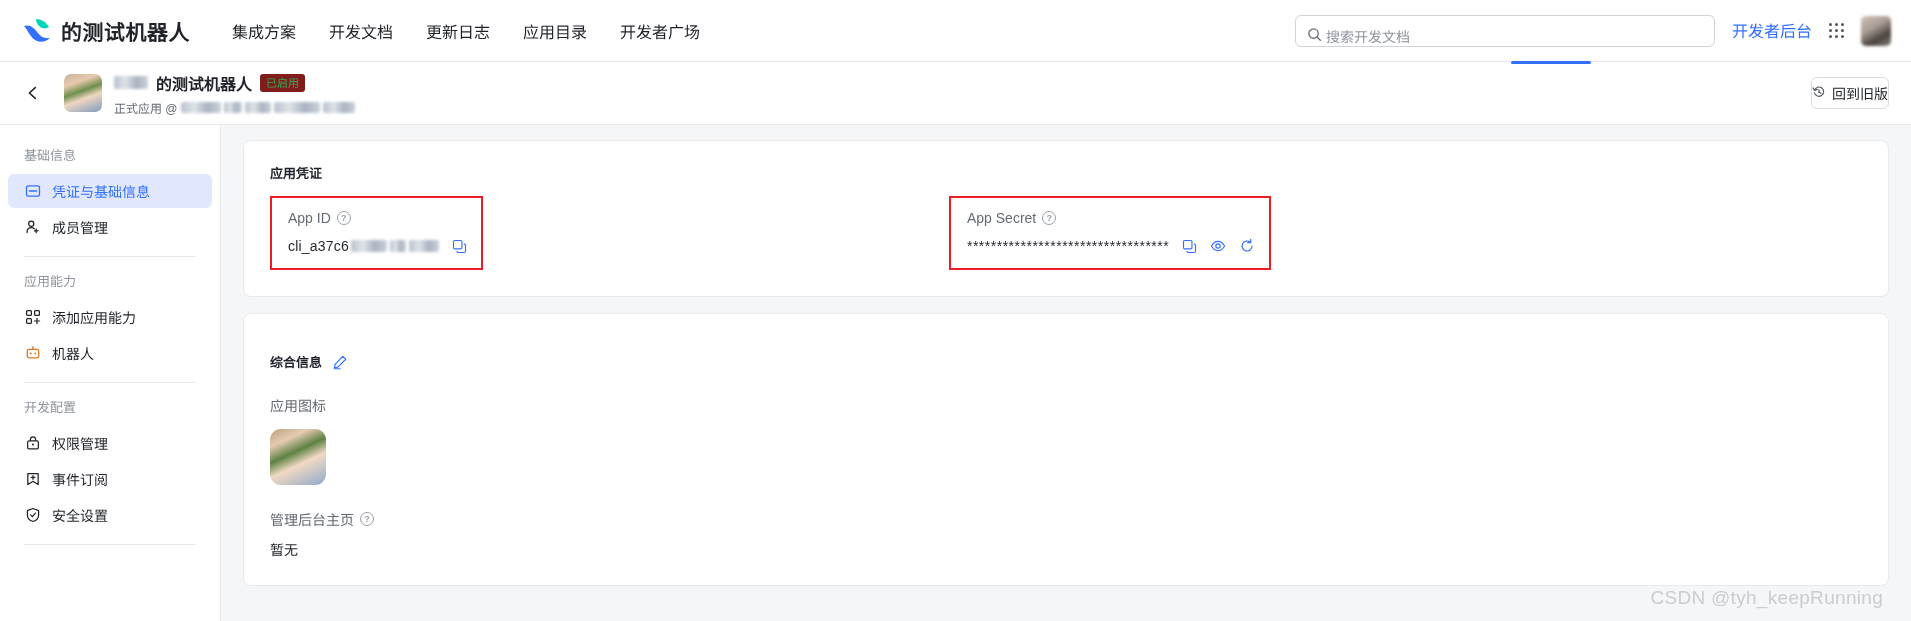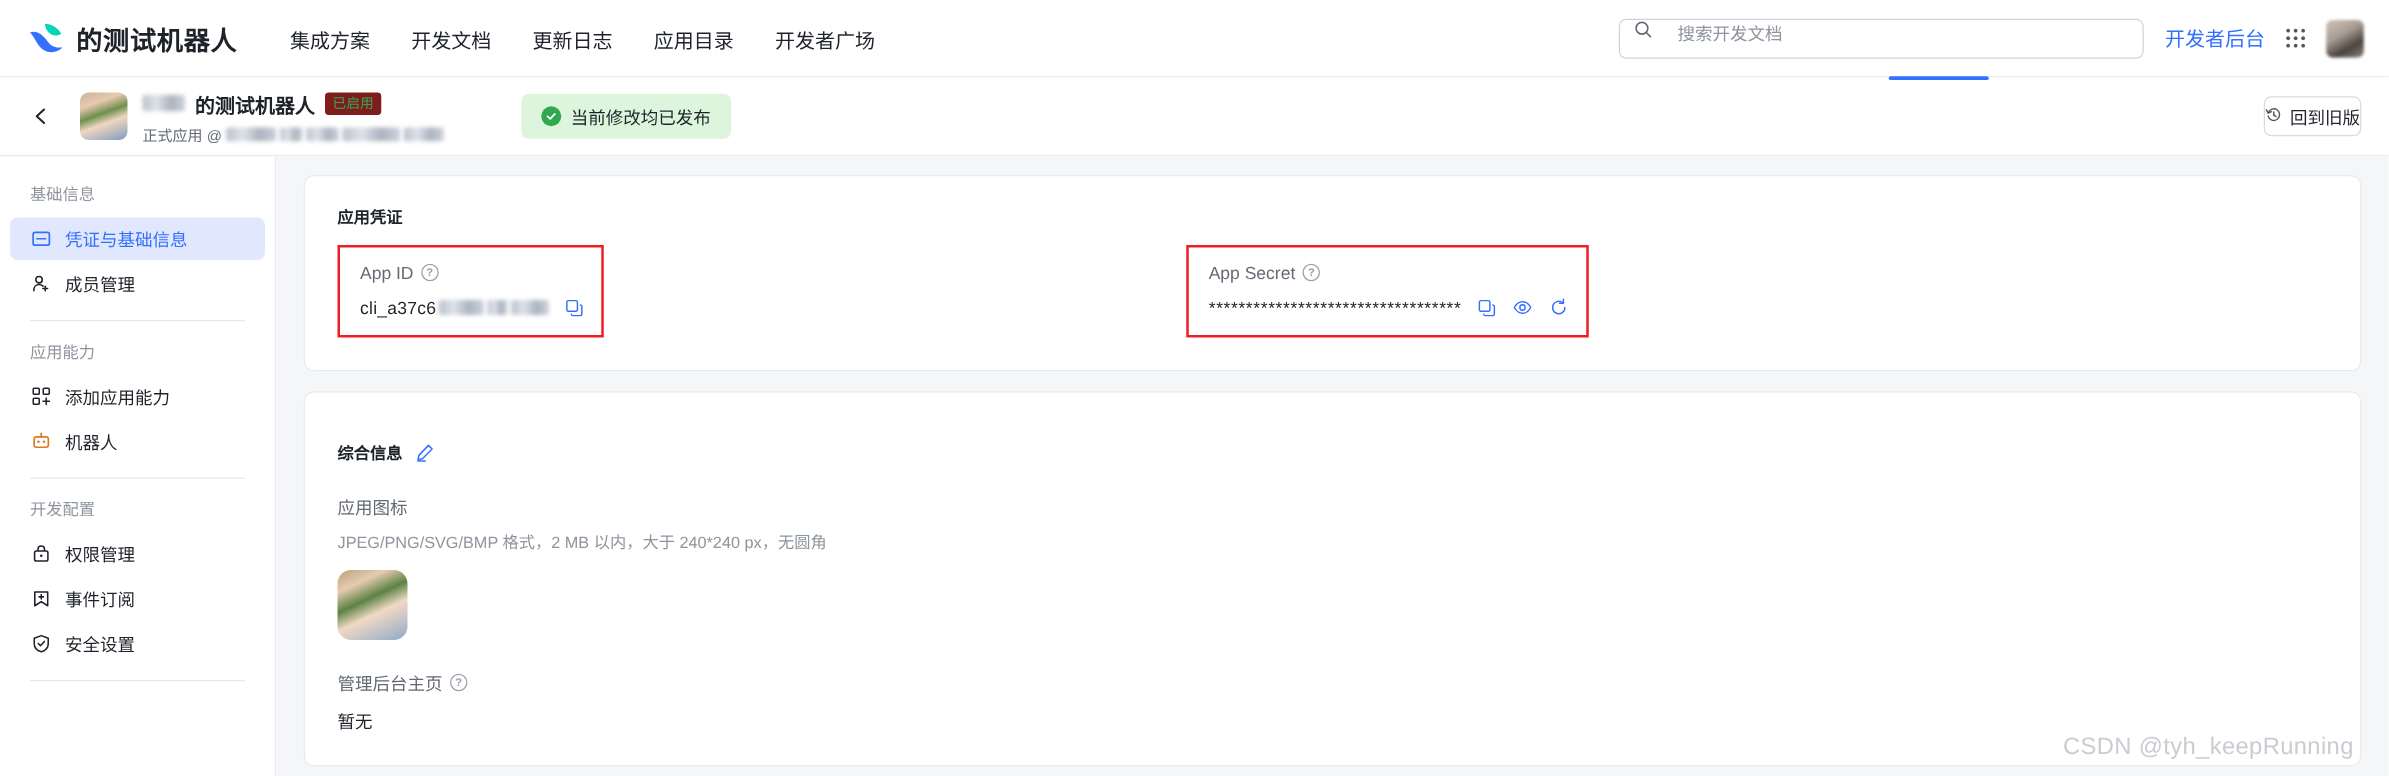--- a/index.html
+++ b/index.html
@@ -21,21 +21,21 @@
   .brand { display:flex; align-items:center; margin-left: 22px; gap: 9px; }
   .brand-logo { width: 30px; height: 28px; position: relative; }
   .brand-name { font-size: 21px; font-weight: 700; color:#1f2329; letter-spacing:.5px; }
 
   .mainnav { display:flex; align-items:center; margin-left: 42px; gap: 33px; justify-content: space-between; }
   .mainnav a { font-size: 16px; color:#1f2329; text-decoration:none; white-space:nowrap; }
 
   .topright { margin-left:auto; display:flex; align-items:center; gap: 17px; margin-right: 20px; }
   .searchbox {
     width: 420px; height: 32px; border:1px solid #d0d3d9; border-radius: 6px;
-    display:flex; align-items:flex-start; padding: 0 11px; gap: 20px; background:#fff;
+    display:flex; align-items:flex-end; padding: 0 11px; gap: 4px; background:#fff;
   }
   .searchbox .ph { font-size: 14px; color:#8f959e; }
   .devconsole {
     font-size: 16px; color:#3370ff; text-decoration:none; white-space:nowrap;
     position: relative; padding-bottom: 2px;
   }
   .grid-icon { display:grid; grid-template-columns: repeat(3, 3px); grid-gap: 3px; }
   .grid-icon i { width:3px; height:3px; background:#51565d; border-radius:50%; display:block; }
   .avatar-top {
     width: 30px; height: 30px; border-radius: 5px; overflow:hidden;
@@ -220,28 +220,20 @@
       <div class="app-sub">
         <span>正式应用 @</span>
         <span class="blurchip" style="width:40px;height:11px"></span>
         <span class="blurchip" style="width:18px;height:11px"></span>
         <span class="blurchip" style="width:26px;height:11px"></span>
         <span class="blurchip" style="width:46px;height:11px"></span>
         <span class="blurchip" style="width:32px;height:11px"></span>
       </div>
     </div>
 
-    <div class="pill-pub">
-      <span class="check-circle">
-        <svg width="10" height="10" viewBox="0 0 12 12">
-          <polyline points="2.5,6.2 5,8.6 9.5,3.8" fill="none" stroke="#ffffff" stroke-width="1.7" stroke-linecap="round" stroke-linejoin="round"></polyline>
-        </svg>
-      </span>
-      <span class="txt">当前修改均已发布</span>
-    </div>
 
     <div class="oldver-btn">
       <span>
         <svg width="14" height="14" viewBox="0 0 16 16">
           <path d="M3 6 A5.3 5.3 0 1 1 2.9 9" fill="none" stroke="#51565d" stroke-width="1.3" stroke-linecap="round"></path>
           <polyline points="1.2,3.3 2.9,6.3 6,5" fill="none" stroke="#51565d" stroke-width="1.3" stroke-linecap="round" stroke-linejoin="round"></polyline>
           <line x1="8" y1="5.3" x2="8" y2="8.2" stroke="#51565d" stroke-width="1.3" stroke-linecap="round"></line>
           <line x1="8" y1="8.2" x2="10.2" y2="9.4" stroke="#51565d" stroke-width="1.3" stroke-linecap="round"></line>
         </svg>
       </span>
@@ -408,21 +400,20 @@
         <span class="card-title">综合信息</span>
         <span class="iconbtn">
           <svg width="16" height="16" viewBox="0 0 18 18">
             <path d="M12.1 2.6 L15.4 5.9 L6.6 14.7 L2.7 15.5 L3.5 11.6 Z" fill="none" stroke="#3370ff" stroke-width="1.35" stroke-linejoin="round"></path>
             <line x1="2.4" y1="16.6" x2="9.2" y2="16.6" stroke="#3370ff" stroke-width="1.35" stroke-linecap="round"></line>
           </svg>
         </span>
       </div>
 
       <div class="field-label">应用图标</div>
-      <div class="field-hint">JPEG/PNG/SVG/BMP 格式，2 MB 以内，大于 240*240 px，无圆角</div>
       <div class="app-icon-big"></div>
 
       <div class="field-label">
         <span>管理后台主页</span>
         <span class="helpq">?</span>
       </div>
       <div class="field-value">暂无</div>
     </section>
 
     <div class="watermark">CSDN @tyh_keepRunning</div>

